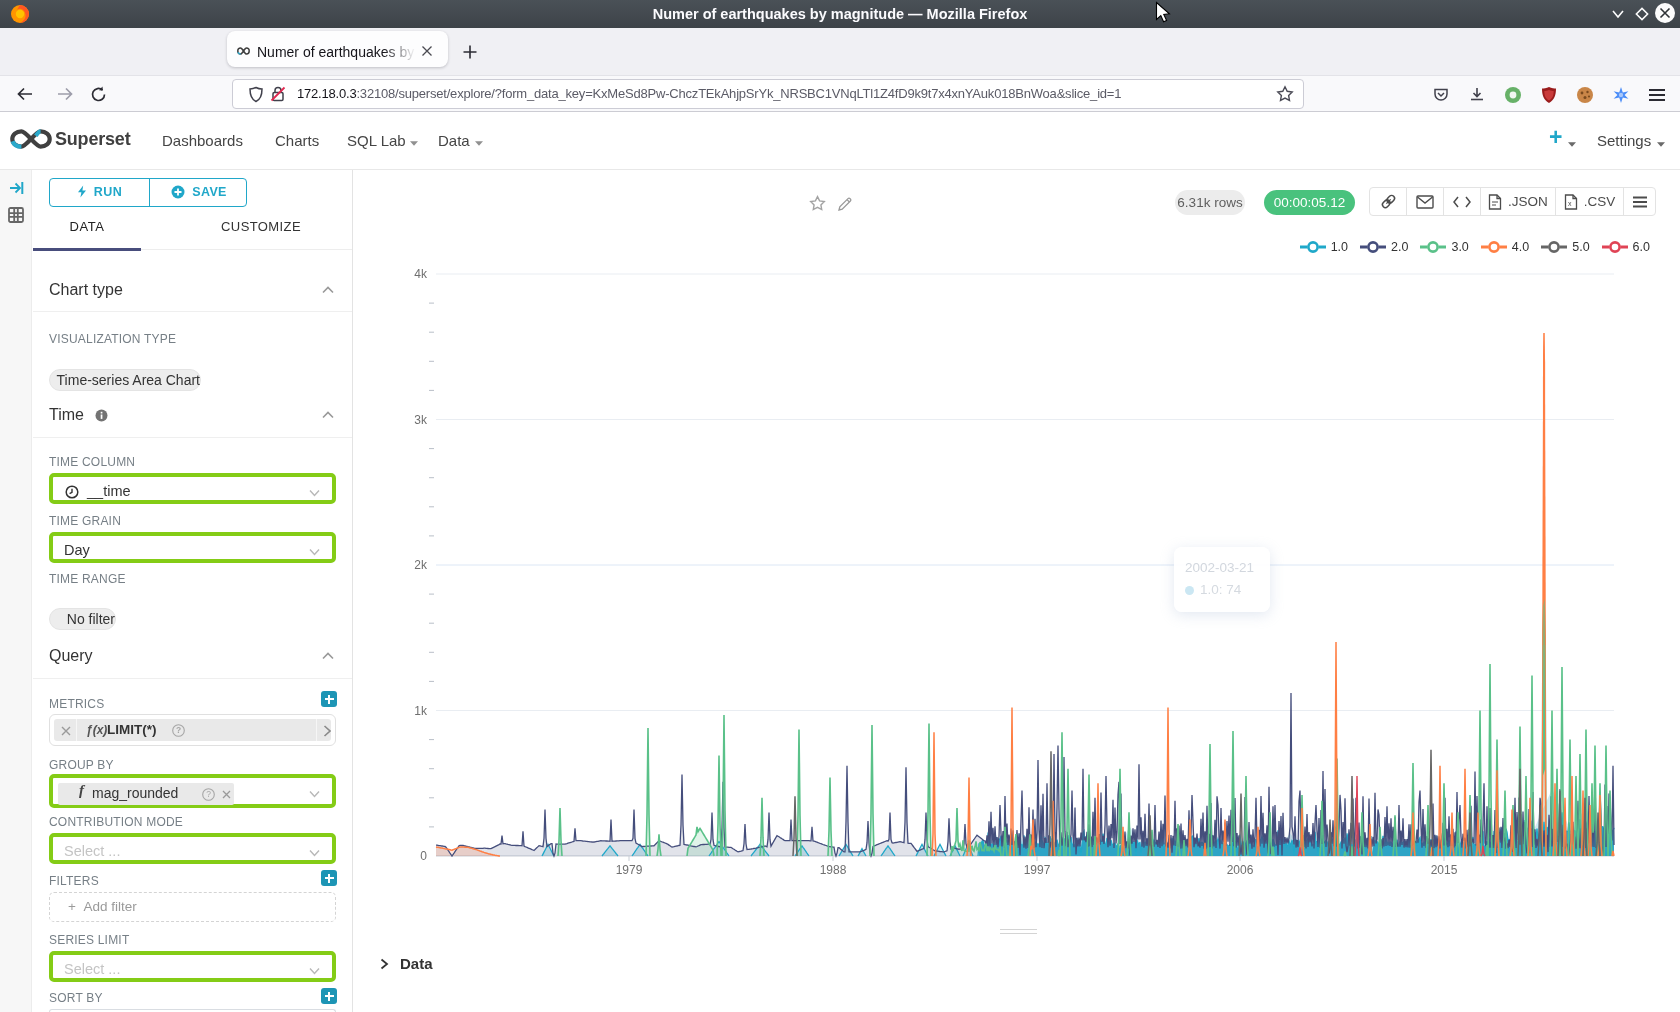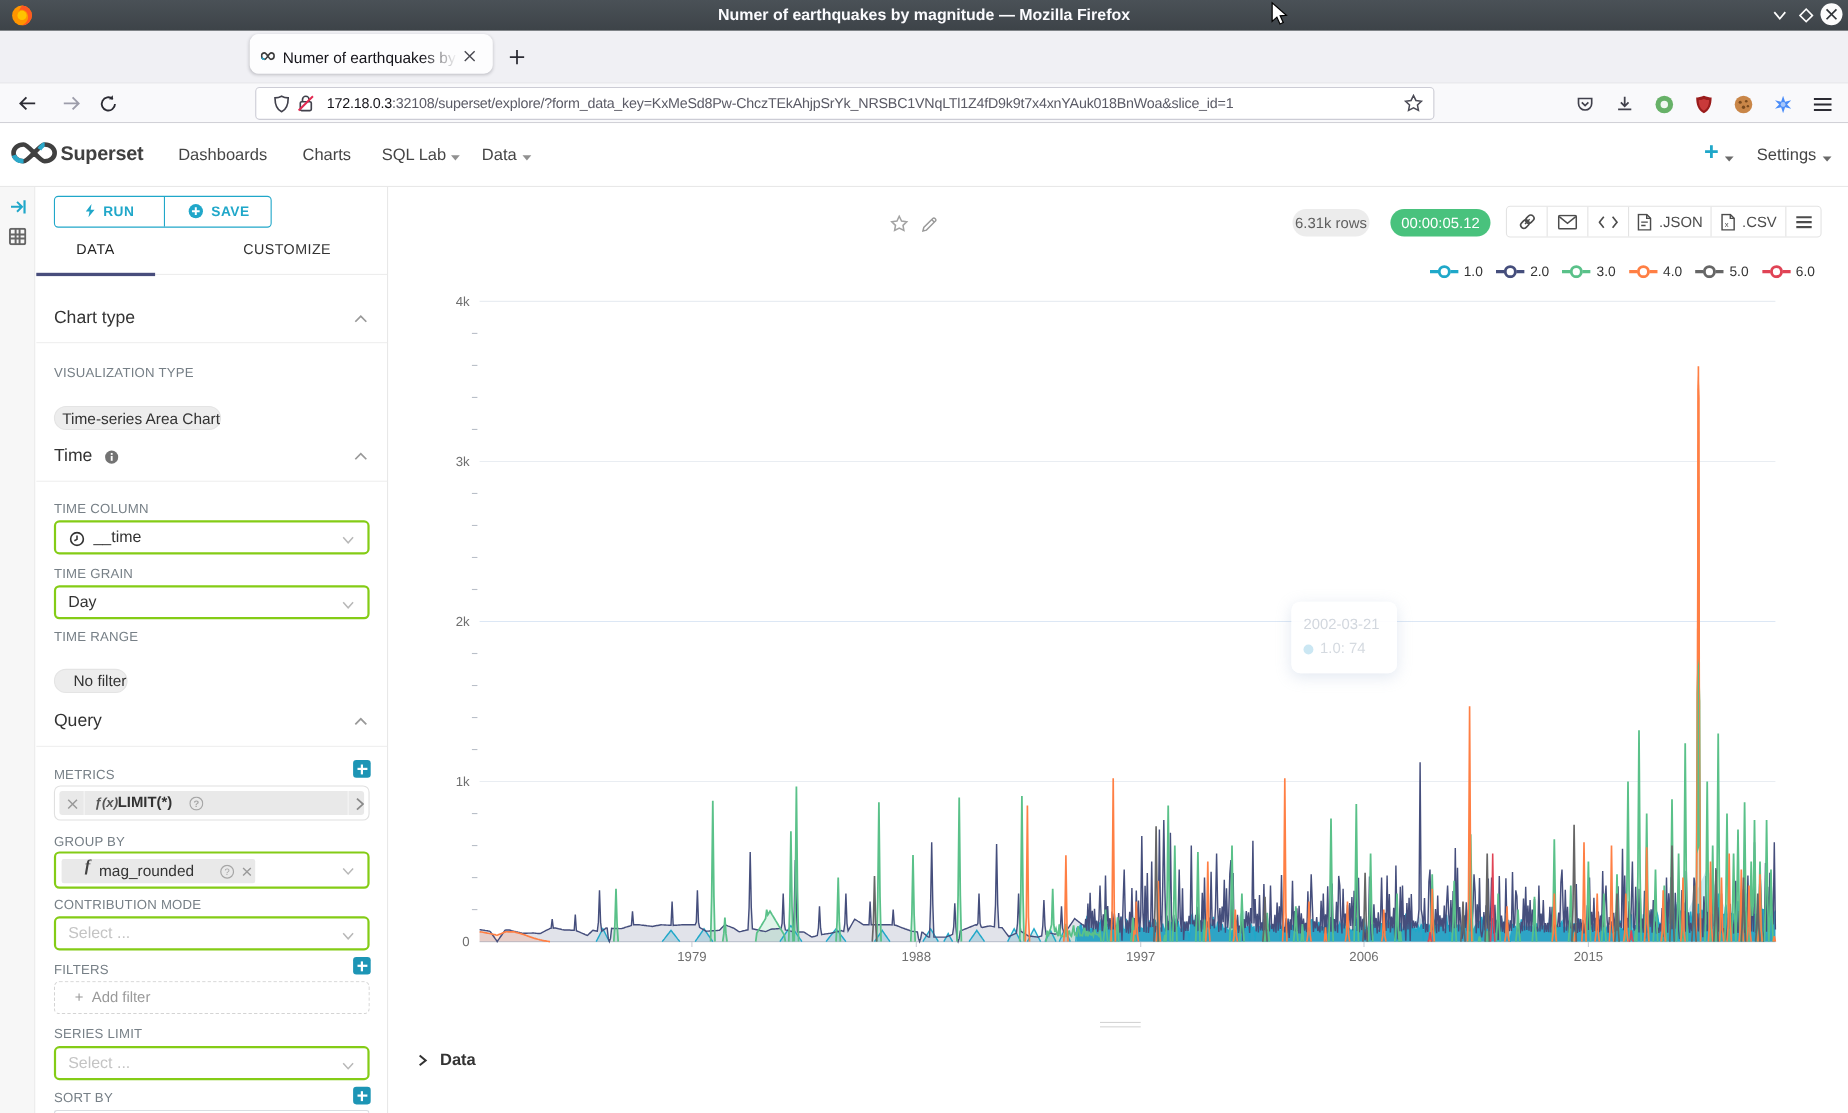--- a/index.html
+++ b/index.html
@@ -35,21 +35,21 @@
   border-bottom:1px solid #e8e8e8; }
 .navlink { position:absolute; top:20px; font-size:15px; color:#454545; }
 
 #strip { position:absolute; left:0; top:170px; width:32px; height:842px; background:#f7f7f7;
   border-right:1px solid #ececec; }
 #cpanel { position:absolute; left:33px; top:170px; width:320px; height:842px; background:#fff;
   border-right:1px solid #e3e3e3; }
 .seclabel { position:absolute; left:16px; font-size:12px; color:#767f86; letter-spacing:0.2px; }
 .sechead { position:absolute; left:16px; font-size:16px; color:#333; }
 .secdiv { position:absolute; left:0px; width:319px; height:1px; background:#efefef; }
-.selbox { position:absolute; left:16px; width:287px; height:31px; border:2px solid #84cc16;
+.selbox { position:absolute; left:16px; width:287px; height:31px; border:4px solid #84cc16;
   border-radius:5px; background:#fff;text-align:center; }
 .selbox .ph { position:absolute; left:11px; top:6px; font-size:14.5px; color:#c4c4c4; }
 .selbox .val { position:absolute; left:11px; top:6px; font-size:14.5px; color:#333; }
 .chevdn { position:absolute; right:12px; top:12px; }
 .pill { position:absolute; background:#ededed; border:1px solid #e4e4e4; border-radius:11px;
   font-size:14px; color:#333; text-align:right;margin-top:20px; }
 .plusbtn { position:absolute; width:16px; height:16px; background:#1d95b5; border-radius:3px; }
 .plusbtn:before { content:""; position:absolute; left:3.5px; top:7px; width:9px; height:2px; background:#fff; }
 .plusbtn:after { content:""; position:absolute; left:7px; top:3.5px; width:2px; height:9px; background:#fff; }
 

